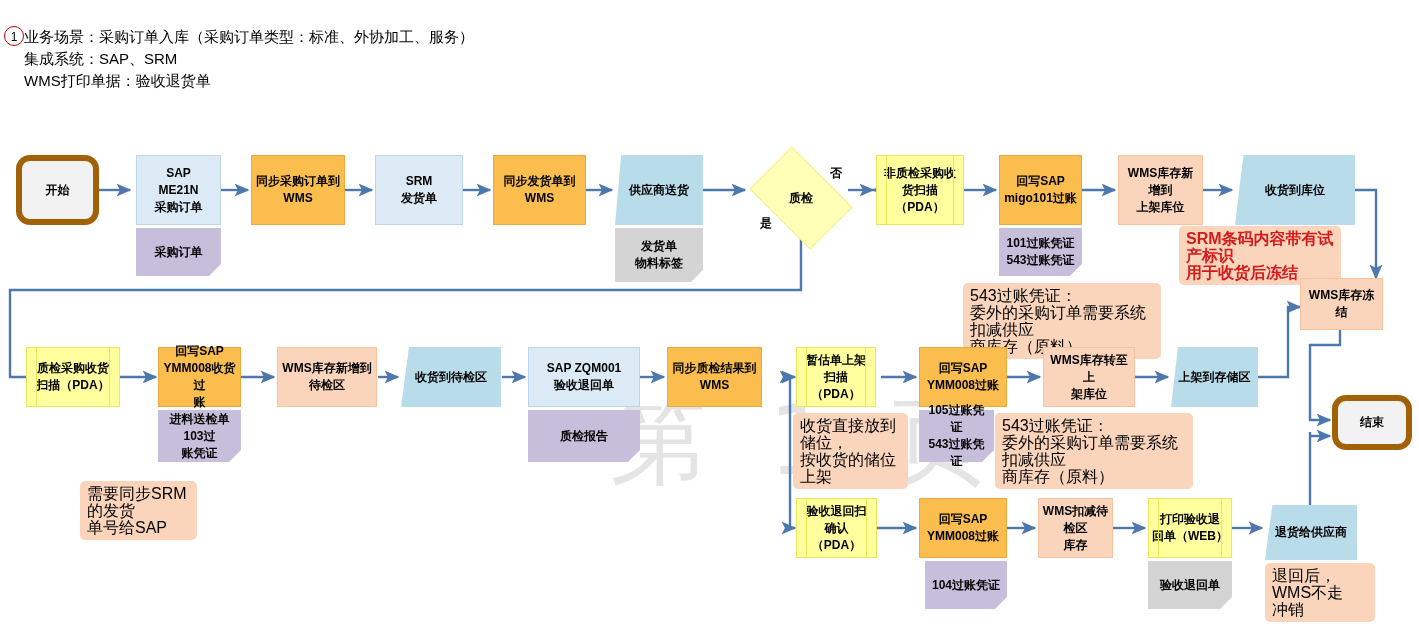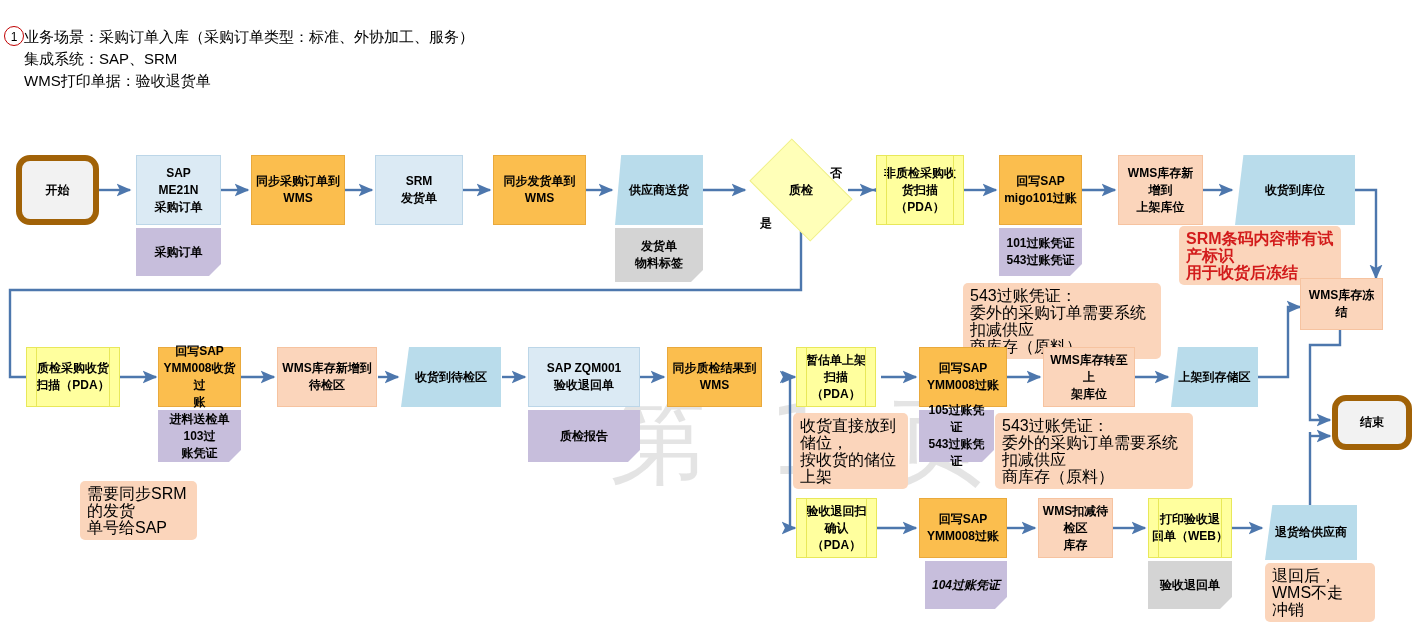--- a/index.html
+++ b/index.html
@@ -253,21 +253,21 @@
   <div class="node n-blue" style="left:375px;top:155px;width:88px;height:70px;">SRM
 发货单</div>
 
   <div class="node n-orange" style="left:493px;top:155px;width:93px;height:70px;">同步发货单到
 WMS</div>
 
   <div class="node n-trap" style="left:615px;top:155px;width:88px;height:70px;clip-path:polygon(7% 0,100% 0,100% 100%,0 100%);">供应商送货</div>
   <div class="doc doc-gray" style="left:615px;top:228px;width:88px;height:54px;">发货单
 物料标签</div>
 
-  <div class="n-diamond-wrap" style="left:758px;top:160px;width:86px;height:60px;text-decoration:underline;">
+  <div class="n-diamond-wrap" style="left:758px;top:168px;width:86px;height:60px;text-decoration:underline;">
     <div class="n-diamond"></div>
     <div class="n-diamond-label">质检</div>
   </div>
   <div class="edge-label" style="left:830px;top:165px;">否</div>
   <div class="edge-label" style="left:760px;top:215px;">是</div>
 
   <div class="node n-yellow" style="left:876px;top:155px;width:88px;height:70px;">非质检采购收
 货扫描
 （PDA）</div>
 
@@ -333,21 +333,21 @@
 
   <div class="node n-trap" style="left:1171px;top:347px;width:87px;height:60px;clip-path:polygon(8% 0,100% 0,100% 100%,0 100%);">上架到存储区</div>
 
   <div class="node n-start" style="left:1332px;top:395px;width:80px;height:55px;">结束</div>
 
   <div class="node n-yellow" style="left:796px;top:498px;width:81px;height:60px;">验收退回扫
 确认（PDA）</div>
 
   <div class="node n-orange" style="left:919px;top:498px;width:88px;height:60px;">回写SAP
 YMM008过账</div>
-  <div class="doc doc-purple" style="left:925px;top:561px;width:82px;height:48px;font-style:italic;">104过账凭证</div>
+  <div class="doc doc-purple" style="left:925px;top:561px;width:82px;height:48px;">104过账凭证</div>
 
   <div class="node n-yellow" style="left:1148px;top:498px;width:84px;height:60px;">打印验收退
 回单（WEB）</div>
 
   <div class="node n-peach" style="left:1038px;top:498px;width:75px;height:60px;">WMS扣减待检区
 库存</div>
   <div class="doc doc-gray" style="left:1148px;top:561px;width:84px;height:48px;">验收退回单</div>
 
   <div class="node n-trap" style="left:1265px;top:505px;width:92px;height:55px;clip-path:polygon(8% 0,100% 0,100% 100%,0 100%);">退货给供应商</div>
 

